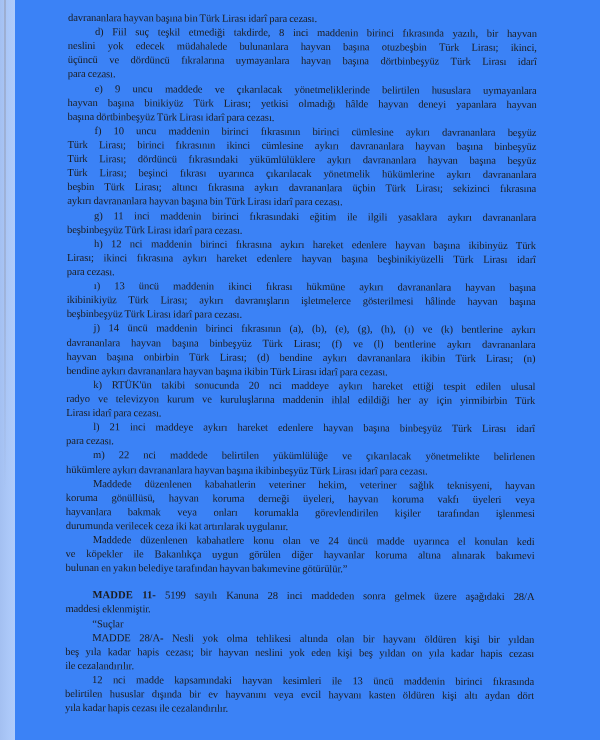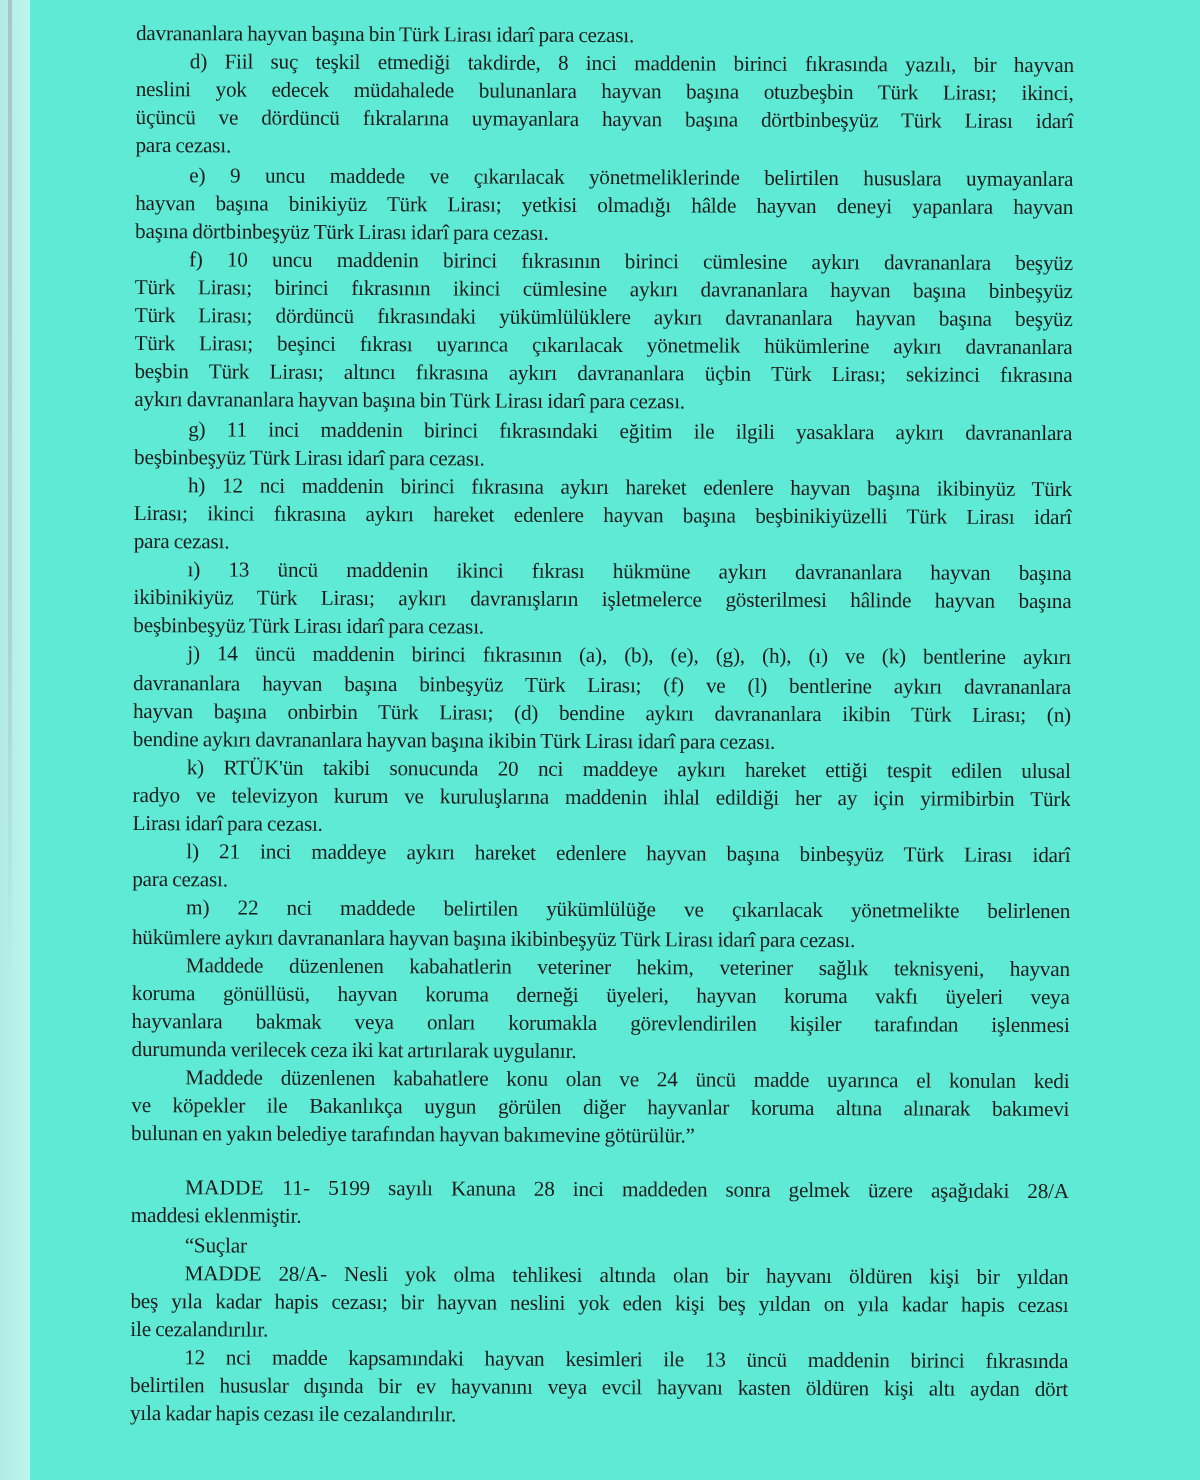--- a/index.html
+++ b/index.html
@@ -9,21 +9,21 @@
   body {
     width: 600px;
     height: 740px;
     overflow: hidden;
     position: relative;
     background: #fcfcfd;
   }
   .paper {
     position: absolute;
     inset: 0;
-    background: #5eead4;
+    background: #3b82f6;
   }
   .edge-wash {
     position: absolute;
     left: 0;
     top: 0;
     width: 15px;
     height: 100%;
     background: linear-gradient(90deg, #e9e9ee 0%, #f6f6f9 55%, #fdfdfe 100%);
     opacity: 0.6;
   }
@@ -62,21 +62,21 @@
   .line.end {
     text-align-last: left;
   }
   .line.indent {
     padding-left: 27px;
   }
   .line.gap {
     margin-top: 13px;
   }
   .line b {
-    font-weight: normal;
+    font-weight: bold;
     letter-spacing: 0.1px;
   }
 </style>
 </head>
 <body style="background: rgb(253, 253, 254);">
 
 <div class="paper">
   <div class="edge-wash"></div>
   <div class="scan-line"></div>
   <div class="doc" style="color: rgb(28, 28, 28);">

